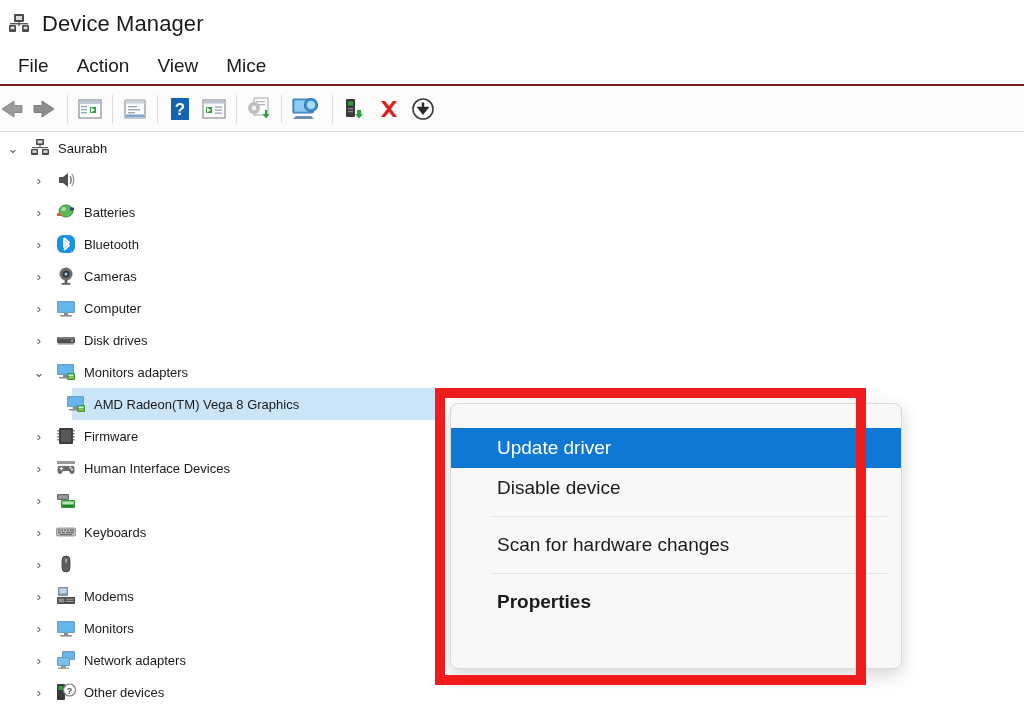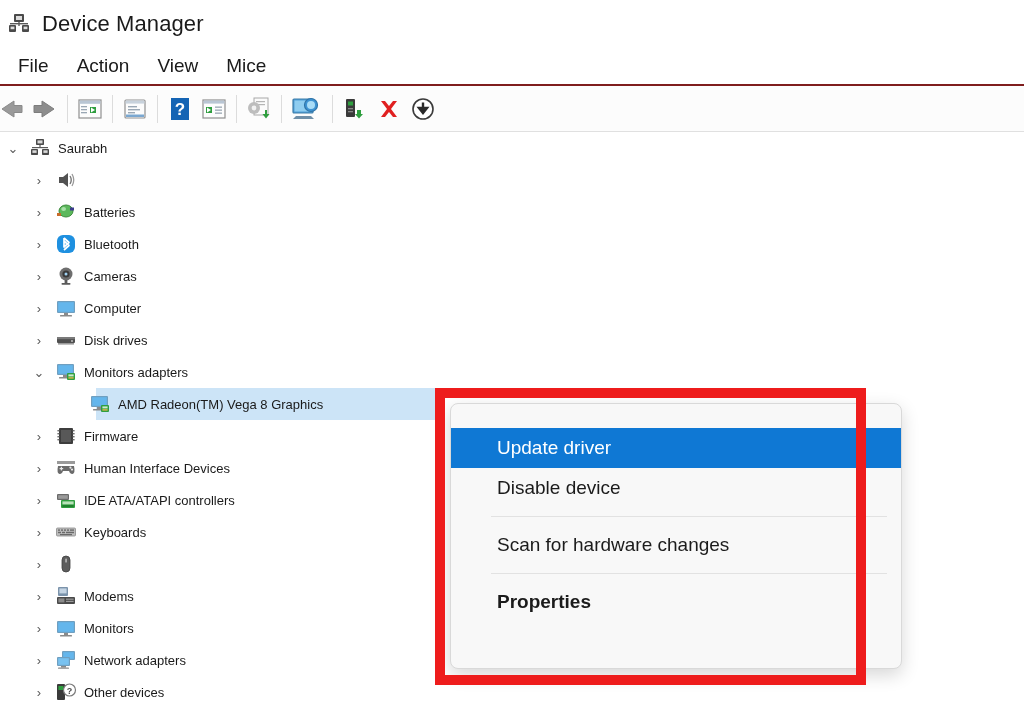--- a/index.html
+++ b/index.html
@@ -120,21 +120,20 @@
     color: #1a1a1a;
     white-space: nowrap;
     padding-left: 4px;
   }
   .depth0 { padding-left: 0px; }
   .depth1 { padding-left: 26px; }
   .depth2 { padding-left: 62px; }
 
   .tree-row.selected-bg {
     position: relative;
-    margin-left: 24px;
   }
   .tree-row.selected-bg .sel-fill {
     position: absolute;
     left: 72px;
     right: 584px;
     top: 0;
     bottom: 0;
     background: #cce4f7;
     z-index: 0;
   }
@@ -495,21 +494,20 @@
     <span class="chev">›</span>
     <span class="ico">
       <svg width="22" height="22" viewBox="0 0 22 22">
         <rect x="2" y="5" width="12" height="6" rx="1" fill="#6a6a6a"></rect>
         <rect x="3.2" y="6.2" width="9.6" height="3.6" fill="#9a9a9a"></rect>
         <rect x="6" y="11" width="14" height="8" rx="1" fill="#2f9e3f"></rect>
         <rect x="7.4" y="12.4" width="11.2" height="3" fill="#b9e2b9"></rect>
         <rect x="7.4" y="16.2" width="11.2" height="1.6" fill="#1f7a2c"></rect>
       </svg>
     </span>
-    <span class="lbl">IDE ATA/ATAPI controllers</span>
   </div>
 
   <div class="tree-row depth1">
     <span class="chev">›</span>
     <span class="ico">
       <svg width="22" height="22" viewBox="0 0 22 22">
         <rect x="1.5" y="7" width="19" height="8" rx="1" fill="#bdbdbd" stroke="#8a8a8a" stroke-width="0.8"></rect>
         <rect x="3" y="8.4" width="2" height="1.4" fill="#6a6a6a"></rect>
         <rect x="6" y="8.4" width="2" height="1.4" fill="#6a6a6a"></rect>
         <rect x="9" y="8.4" width="2" height="1.4" fill="#6a6a6a"></rect>

